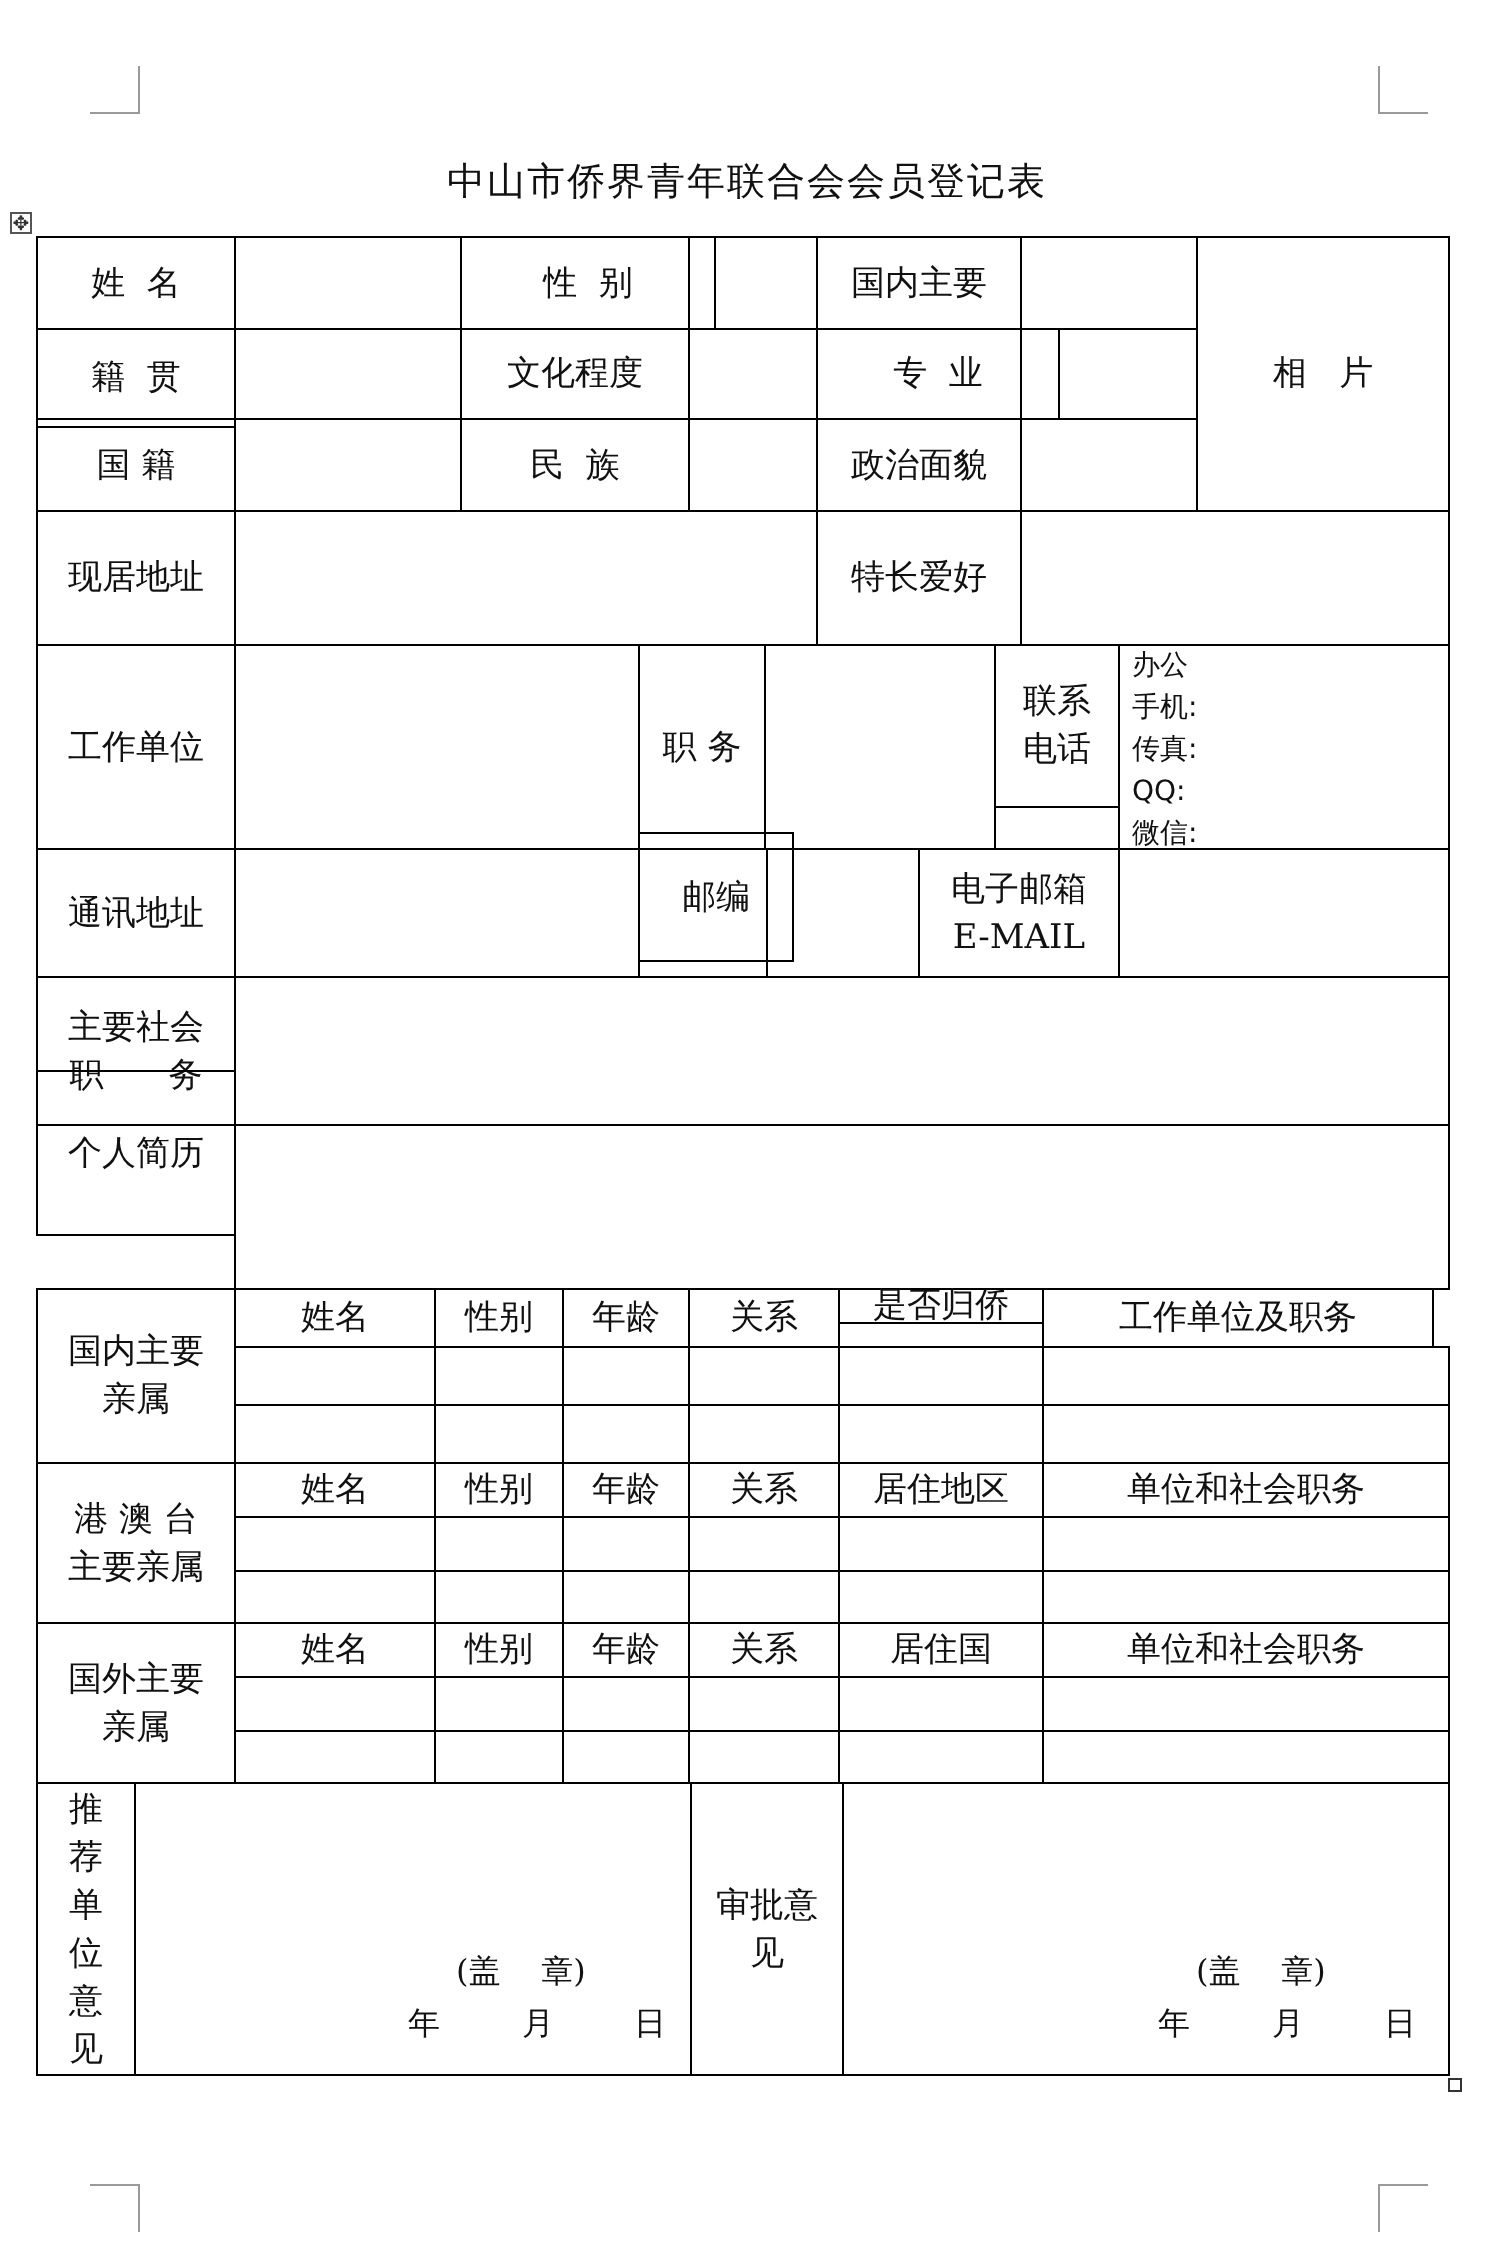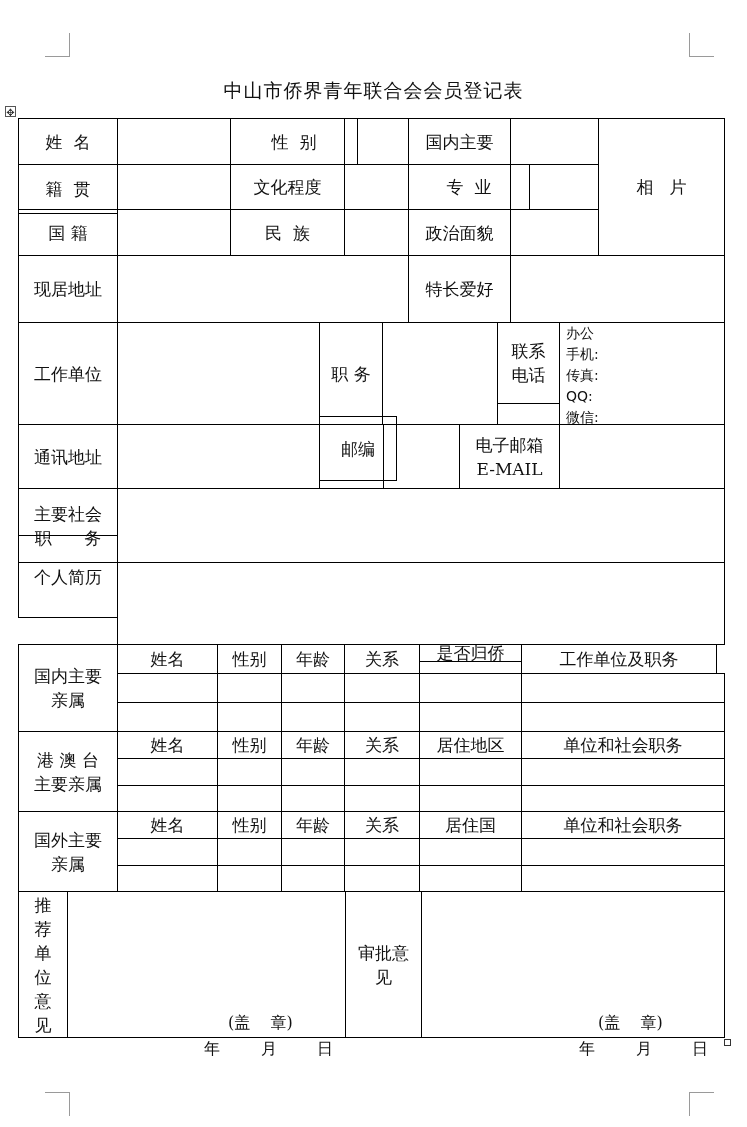--- a/index.html
+++ b/index.html
@@ -5,21 +5,21 @@
   html,body{margin:0;padding:0;background:#fff;}
   body{width:747px;height:1127px;position:relative;overflow:hidden;font-family:"DejaVu Sans","Liberation Sans",sans-serif;color:#111;}
   .crop{position:absolute;border-color:#9a9a9a;border-style:solid;border-width:0;width:24px;height:23px;}
   .title{position:absolute;left:0;width:747px;top:78px;text-align:center;font-size:19px;letter-spacing:1px;font-family:"DejaVu Serif","Liberation Serif",serif;}
   .move-handle{position:absolute;left:5px;top:106px;width:11px;height:11px;border:1px solid #555;font-size:10px;line-height:11px;text-align:center;color:#333;box-sizing:border-box;}
   .resize-handle{position:absolute;left:724px;top:1039px;width:7px;height:7px;border:1px solid #333;box-sizing:border-box;background:#fff;}
   .cell{position:absolute;box-sizing:border-box;border:1px solid #000;margin:0;display:flex;align-items:center;justify-content:center;text-align:center;font-size:17px;line-height:24px;}
   .lbl{font-family:"DejaVu Sans","Liberation Sans",sans-serif;}
   .small{font-size:14px;line-height:21px;justify-content:flex-start;align-items:flex-start;text-align:left;padding-left:6px;padding-top:0px;flex-direction:column;}
   .vert{flex-direction:column;font-size:17px;line-height:24px;}
-  .stamp{position:absolute;font-size:16px;font-family:"DejaVu Serif","Liberation Serif",serif;margin-top:37px;}
+  .stamp{position:absolute;font-size:16px;font-family:"DejaVu Serif","Liberation Serif",serif;}
   .hdr{align-items:center;}
   .ml{white-space:pre;}
 </style>
 </head>
 <body>
 
 <div class="crop" style="left:45px;top:33px;border-right-width:1px;border-bottom-width:1px;"></div>
 <div class="crop" style="left:689px;top:33px;border-left-width:1px;border-bottom-width:1px;"></div>
 <div class="crop" style="left:45px;top:1092px;border-right-width:1px;border-top-width:1px;"></div>
 <div class="crop" style="left:689px;top:1092px;border-left-width:1px;border-top-width:1px;"></div>

